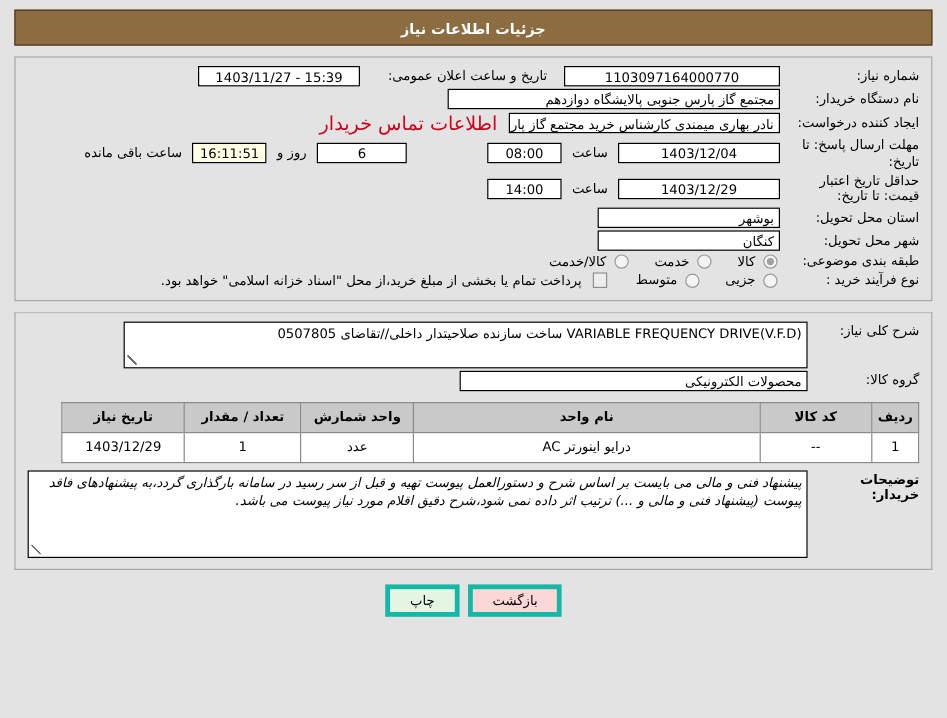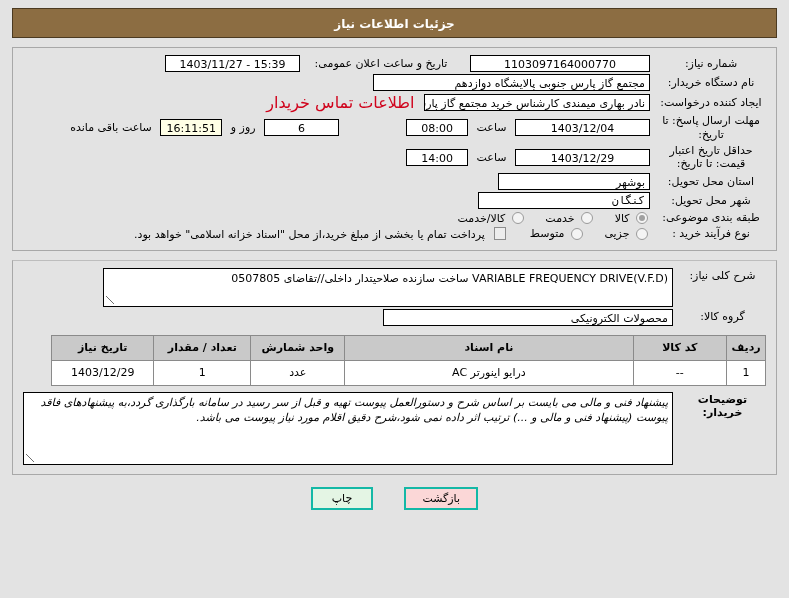--- a/index.html
+++ b/index.html
@@ -65,21 +65,21 @@
   table.formgrid {
     width: 100%;
     border-collapse: collapse;
   }
   table.formgrid td {
     padding: 1px 2px;
     vertical-align: middle;
     font-size: 11px;
   }
   .lbl {
-    text-align: center;
+    text-align: right;
     white-space: normal;
     font-size: 11px;
     color: #000;
     padding-left: 4px !important;
     line-height: 1.25;
   }
   .lbl-w {
     width: 110px;
   }
   .field {
@@ -109,21 +109,21 @@
   .f-creator { width: 226px; text-align: right; }
   .f-date { width: 135px; }
   .f-time { width: 62px; }
   .f-days { width: 75px; }
   .f-countdown {
     width: 62px;
     background: #ffffe6;
     border: 1px solid #000;
   }
   .f-province { width: 152px; text-align: right; }
-  .f-city { width: 172px; text-align: right; font-family: Liberation Mono, monospace; }
+  .f-city { width: 152px; text-align: right; }
   .f-group { width: 290px; text-align: right; }
   .f-announce { width: 135px; }
   .inline-lbl {
     display: inline-block;
     padding: 0 5px;
     font-size: 11px;
     vertical-align: middle;
   }
   .link-red {
     color: #d0021b;
@@ -230,24 +230,24 @@
   .col-name { width: 290px; }
   .col-unit { width: 92px; }
   .col-qty { width: 95px; }
   .col-date { width: 100px; }
   .buttons {
     text-align: center;
     padding: 12px 0 0 0;
   }
   .btn {
     display: inline-block;
-    border: 2px solid #14b8a6;
+    border: 4px solid #14b8a6;
     font-size: 11px;
     padding: 3px 16px;
-    margin: 0 14px;
+    margin: 0 2px;
     cursor: pointer;
     box-sizing: border-box;
     min-width: 62px;
     text-align: center;
   }
   .btn-print { background: #e4f5e4; }
   .btn-back { background: #fbd7d7; }
   .row-gap td { padding-top: 2px; padding-bottom: 2px; }
   .nowrap { white-space: nowrap; }
 </style>
@@ -362,21 +362,21 @@
           <span class="field f-group rtl-text">محصولات الکترونیکی</span>
         </td>
       </tr>
       <tr>
         <td colspan="2" style="padding-top:6px;">
           <table class="items">
             <thead>
               <tr>
                 <th class="col-row">ردیف</th>
                 <th class="col-code">کد کالا</th>
-                <th class="col-name">نام اسناد</th>
+                <th class="col-name">نام واحد</th>
                 <th class="col-unit">واحد شمارش</th>
                 <th class="col-qty">تعداد / مقدار</th>
                 <th class="col-date">تاریخ نیاز</th>
               </tr>
             </thead>
             <tbody>
               <tr>
                 <td>1</td>
                 <td>--</td>
                 <td>درایو اینورتر AC</td>

